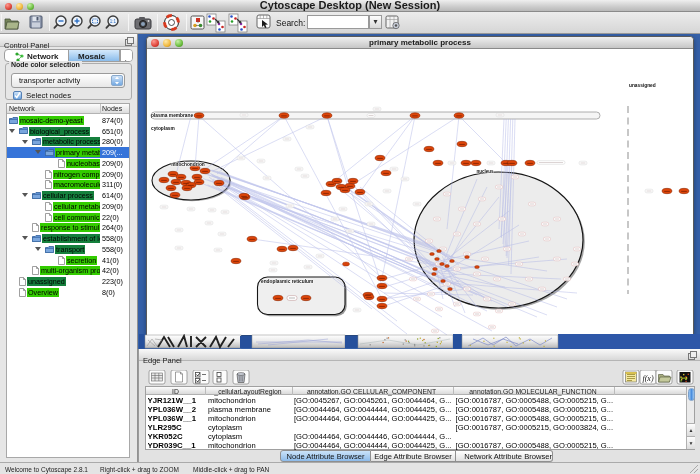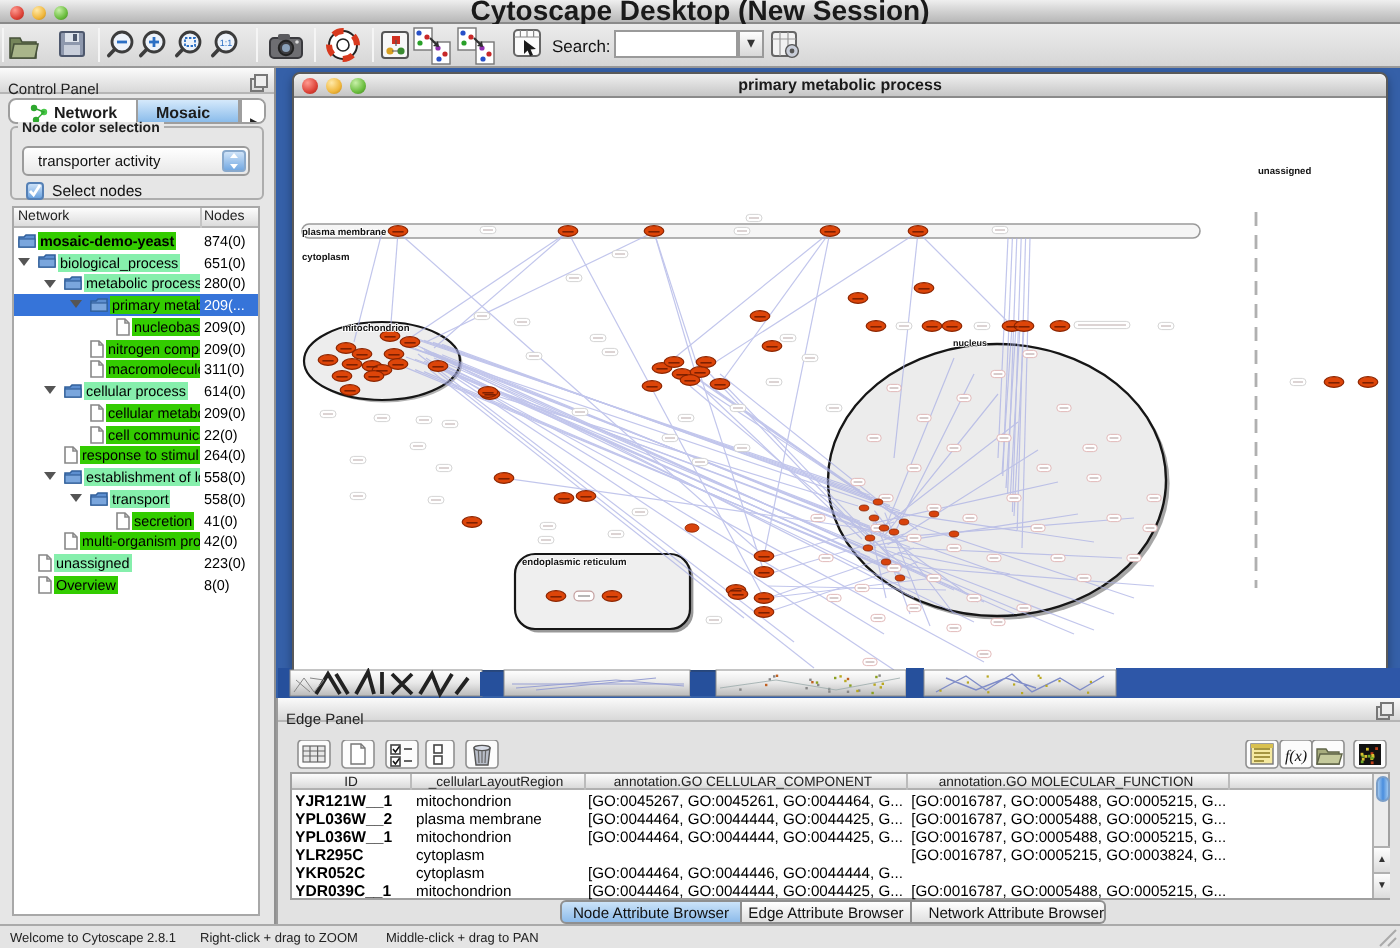--- a/index.html
+++ b/index.html
@@ -3,21 +3,21 @@
 <meta charset="utf-8">
 <style>
 * { margin:0; padding:0; box-sizing:border-box; }
 html,body { width:700px; height:474px; overflow:hidden; }
 body { font-family:"Liberation Sans", sans-serif; background:#3560a8; position:relative; }
 .abs { position:absolute; }
 
 #titlebar { left:0; top:0; width:700px; height:12px;
   background:linear-gradient(#efefef,#cfcfcf 55%,#b8b8b8);
   border-bottom:1px solid #8a8a8a; }
-#titlebar .t { width:100%; text-align:center; font-size:14px; font-weight:bold; color:#1a1a1a; line-height:11px; }
+#titlebar .t { width:100%; text-align:center; font-size:11px; font-weight:bold; color:#1a1a1a; line-height:11px; }
 .light { position:absolute; top:3px; width:7px; height:7px; border-radius:50%; }
 
 #toolbar { left:0; top:12px; width:700px; height:22px;
   background:linear-gradient(#ececec,#d6d6d6);
   border-bottom:1px solid #999; }
 .sep { position:absolute; top:2px; height:17px; width:1px; background:#b5b5b5; border-right:1px solid #f5f5f5; }
 .ticon { position:absolute; top:2px; }
 
 #cpanel { left:0; top:34px; width:138px; height:428px; background:#e6e6e6; border-right:1px solid #919191;padding-left:34px; }
 #cphead { left:0; top:0; width:137px; height:13px; background:linear-gradient(#fbfbfb,#d8d8d8); border-bottom:1px solid #b5b5b5; }
@@ -32,21 +32,21 @@
 #dropdown .txt { font-size:7.5px; color:#111; line-height:14px; padding-left:7px; }
 #stepper { position:absolute; right:1px; top:1px; width:12px; height:11px; background:linear-gradient(#cfe3f8,#74a9e2); border-radius:2px; border:1px solid #89a9cc; }
 #checkbox { left:13px; top:57px; width:9px; height:9px; background:linear-gradient(#cde2f8,#6ba3e0); border:1px solid #5580b5; border-radius:2px; }
 #cklabel { left:26px; top:57px; font-size:7.8px; color:#111; }
 #treebox { left:6px; top:69px; width:124px; height:355px; background:#fff; border:1px solid #a8a8a8; }
 #treehead { left:0; top:0; width:122px; height:10px; background:linear-gradient(#fdfdfd,#dcdcdc); border-bottom:1px solid #b3b3b3; }
 #treehead span { font-size:7px; color:#222; position:absolute; top:1px; }
 .trow { position:absolute; left:0; width:122px; height:10.75px; font-size:7.2px; white-space:nowrap; }
 .hl { position:absolute; top:0.8px; height:9px; line-height:9.2px; padding:0 1px; color:#000; overflow:hidden; }
 .hlg { background:#33cc00; }
-.hlr { background:#86efac; }
+.hlr { background:#15803d; }
 .cnt { position:absolute; left:95px; top:0.8px; font-size:7.2px; color:#000; line-height:9.5px; }
 .tri { position:absolute; top:3px; width:0; height:0; border-left:3.2px solid transparent; border-right:3.2px solid transparent; border-top:4.5px solid #555; }
 .fold { position:absolute; top:1.5px; width:9px; height:7px; }
 .file { position:absolute; top:0.8px; width:7px; height:9px; }
 
 #netwin { left:146px; top:36px; width:548px; height:299px; background:#fff; border:1px solid #5a5a5a; border-radius:4px 4px 0 0; box-shadow:0 2px 5px rgba(0,0,0,0.35); }
 #nettitle { left:0; top:0; width:546px; height:12px; background:linear-gradient(#f0f0f0,#c6c6c6); border-bottom:1px solid #8a8a8a; border-radius:4px 4px 0 0; }
 #nettitle .t { width:100%; text-align:center; font-size:8px; font-weight:bold; color:#1a1a1a; line-height:11px; }
 
 #dpanel { left:138px; top:349px; width:562px; height:113px; background:#e2e2e2; border-left:1px solid #9a9a9a; }
@@ -216,21 +216,21 @@
         <span style="left:2px;">Network</span>
         <span style="left:95px;">Nodes</span>
       <div style="position:absolute; left:93px; top:0; width:1px; height:10px; background:#c5c5c5;"></div>
     </div>
     <div id="treerows">
     <div class="trow" style="top:11.00px;">
           <svg class="fold" style="left:2px;" width="9" height="7" viewBox="0 0 9 7">
             <path d="M0.5 1.5 L3 1.5 L4 0.5 L8.5 0.5 L8.5 6.5 L0.5 6.5 Z" fill="#5d8fd0" stroke="#33619c" stroke-width="0.8"></path>
             <rect x="0.5" y="2.5" width="8" height="4" fill="#7aa6dd" stroke="#33619c" stroke-width="0.6"></rect>
           </svg>
-          <div class="hl hlg" style="left:12px;max-width:81px;font-weight:bold;">mosaic-demo-yeast</div>
+          <div class="hl hlg" style="left:12px;max-width:81px;">mosaic-demo-yeast</div>
           <div class="cnt" style="">874(0)</div>
         </div>
     <div class="trow" style="top:21.75px;">
           <div class="tri" style="left:2px;"></div>
           <svg class="fold" style="left:12px;" width="9" height="7" viewBox="0 0 9 7">
             <path d="M0.5 1.5 L3 1.5 L4 0.5 L8.5 0.5 L8.5 6.5 L0.5 6.5 Z" fill="#5d8fd0" stroke="#33619c" stroke-width="0.8"></path>
             <rect x="0.5" y="2.5" width="8" height="4" fill="#7aa6dd" stroke="#33619c" stroke-width="0.6"></rect>
           </svg>
           <div class="hl hlr" style="left:22px;max-width:71px;">biological_process</div>
           <div class="cnt" style="">651(0)</div>

